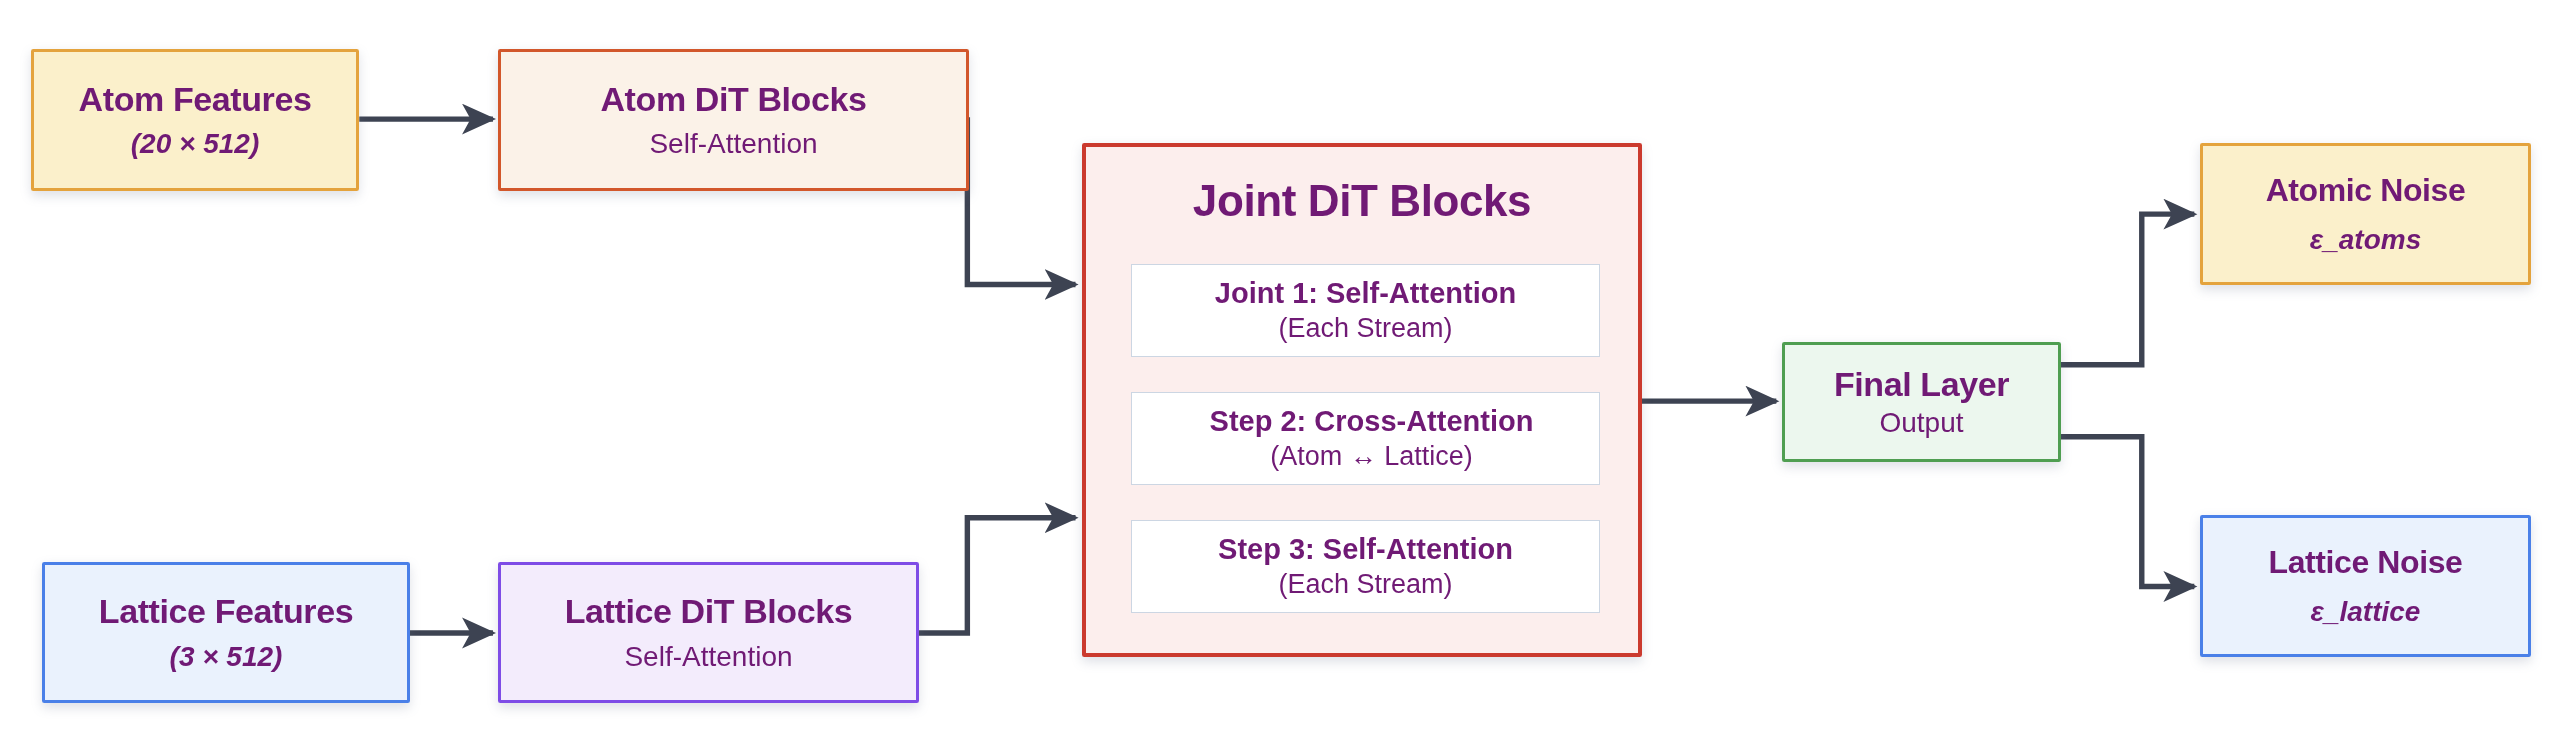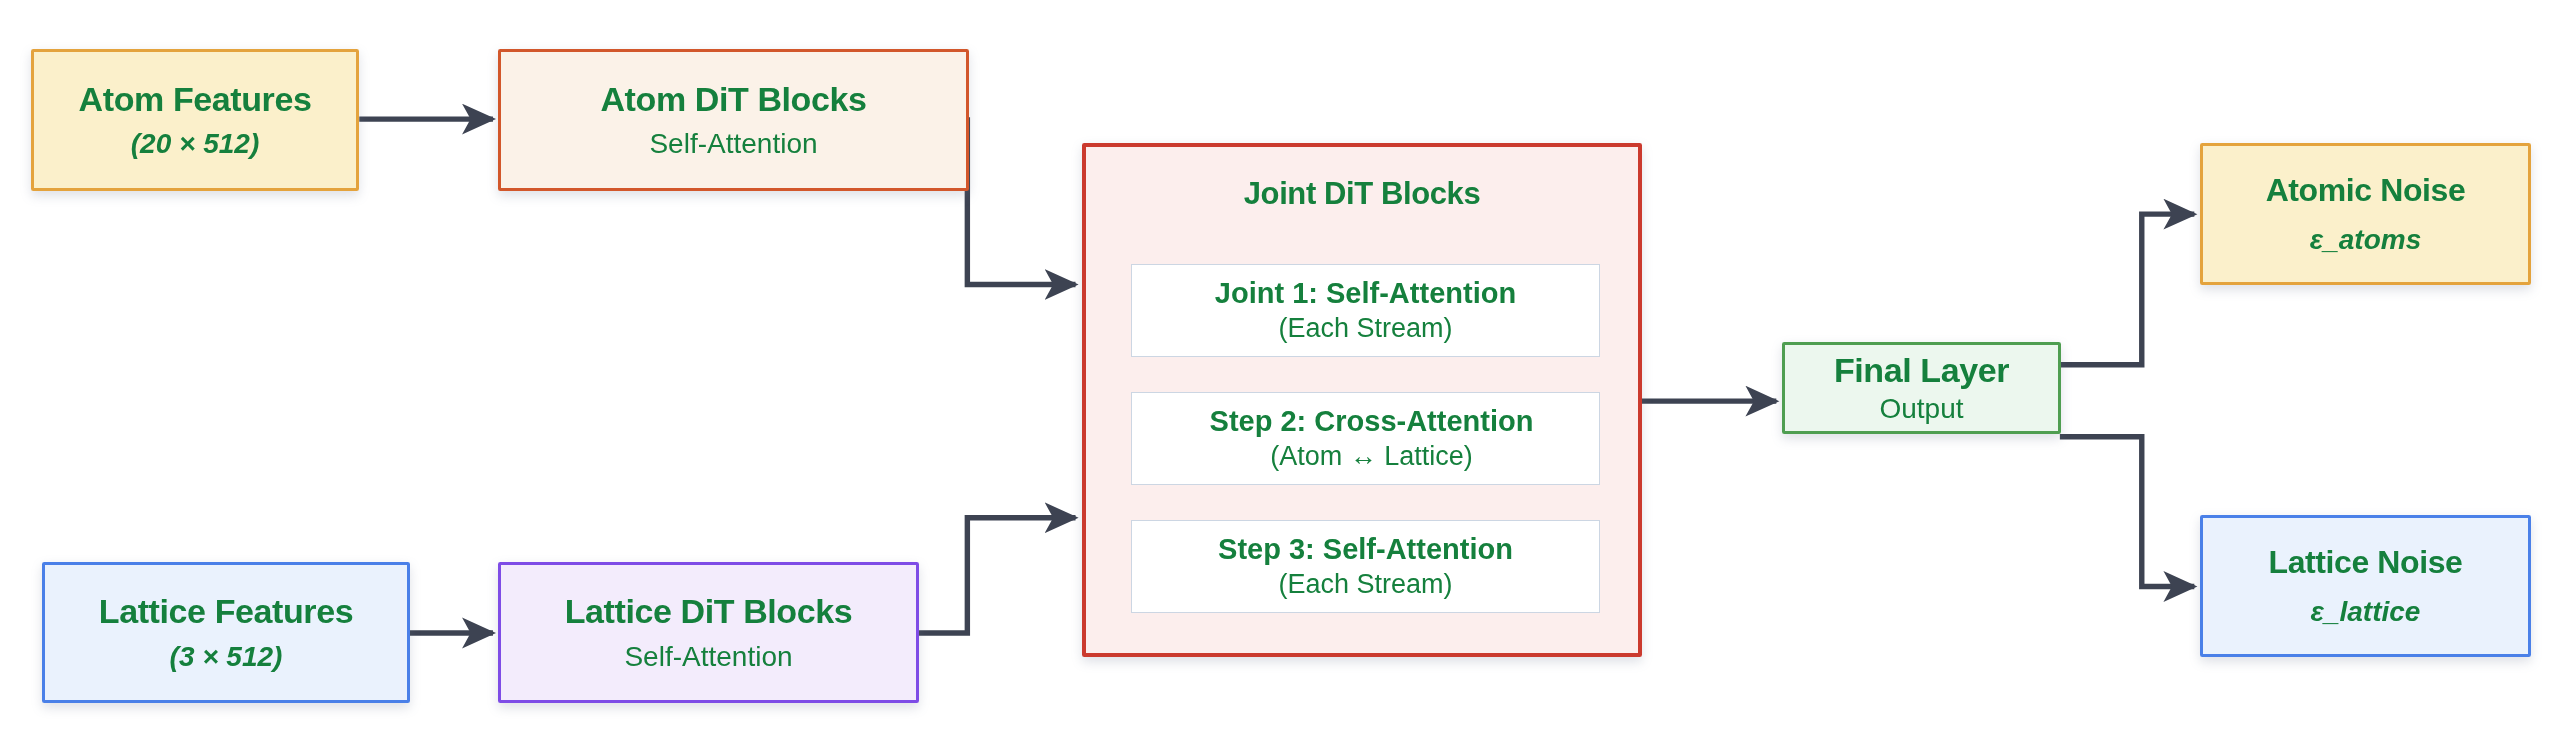--- a/index.html
+++ b/index.html
@@ -3,21 +3,21 @@
 <meta charset="utf-8">
 <style>
   html, body { margin: 0; padding: 0; background: #ffffff; }
   body { font-family: "Liberation Sans", sans-serif; }
   .canvas {
     position: relative;
     width: 2576px;
     height: 742px;
     background: #ffffff;
     overflow: hidden;
-    color: #15803d;
+    color: #701a75;
   }
   .arrows {
     position: absolute;
     left: 0; top: 0;
     width: 2576px; height: 742px;
     pointer-events: none;
   }
   .node {
     position: absolute;
     box-sizing: border-box;
@@ -45,21 +45,21 @@
 
   .noise .title { font-weight: 600; font-size: 32px; }
 
   
   .joint {
     justify-content: flex-start;
     align-items: stretch;
   }
   .joint-title {
     font-weight: 700;
-    font-size: 31px;
+    font-size: 44px;
     letter-spacing: -0.4px;
     text-align: center;
     margin-top: 29px;
   }
   .step {
     position: absolute;
     left: 45px;
     width: 469px;
     box-sizing: border-box;
     background: #ffffff;
@@ -133,21 +133,21 @@
       <div class="step-title">Step 2: Cross-Attention</div>
       <div class="step-sub">(Atom ↔ Lattice)</div>
     </div>
 
     <div class="step step3">
       <div class="step-title">Step 3: Self-Attention</div>
       <div class="step-sub">(Each Stream)</div>
     </div>
   </div>
 
-  <div class="node final theme-green" style="left:1782px; top:342px; width:279px; height:92px;">
+  <div class="node final theme-green" style="left:1782px; top:342px; width:279px; height:120px;">
     <div class="title">Final Layer</div>
     <div class="sub" style="margin-top:3.1px;">Output</div>
   </div>
 
   <div class="node noise theme-yellow" style="left:2200px; top:143px; width:331px; height:142px;">
     <div class="title">Atomic Noise</div>
     <div class="sub semibold-italic">ε_atoms</div>
   </div>
 
   <div class="node noise theme-blue" style="left:2200px; top:515px; width:331px; height:142px;">

